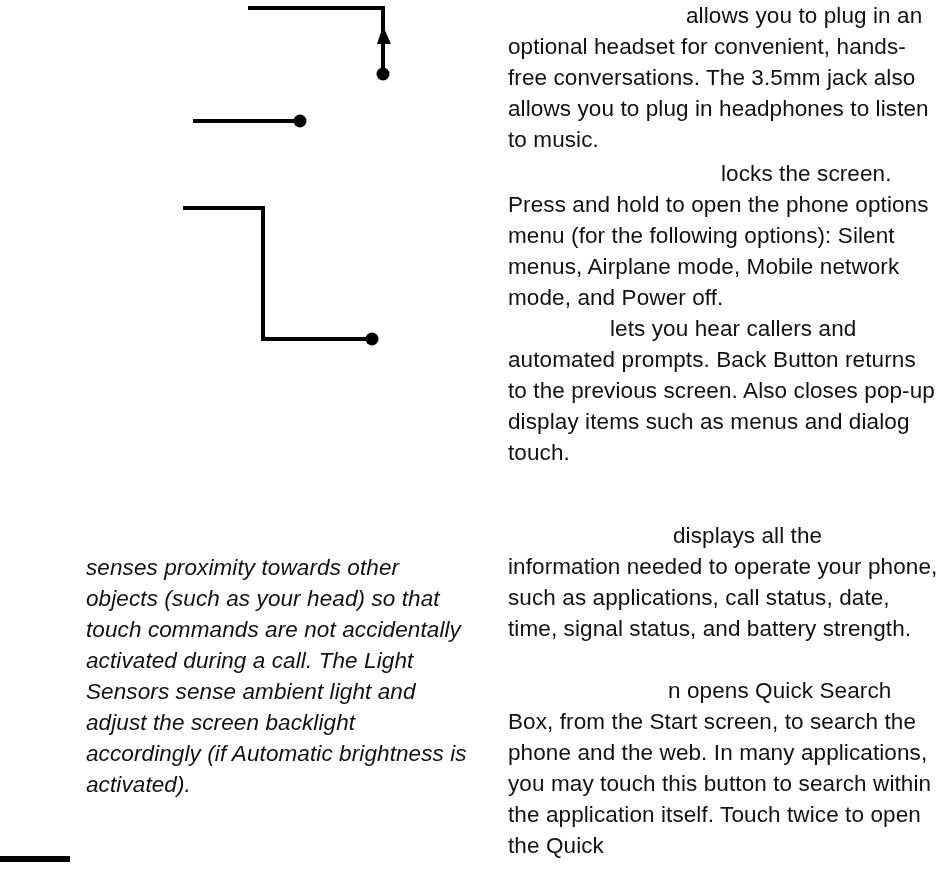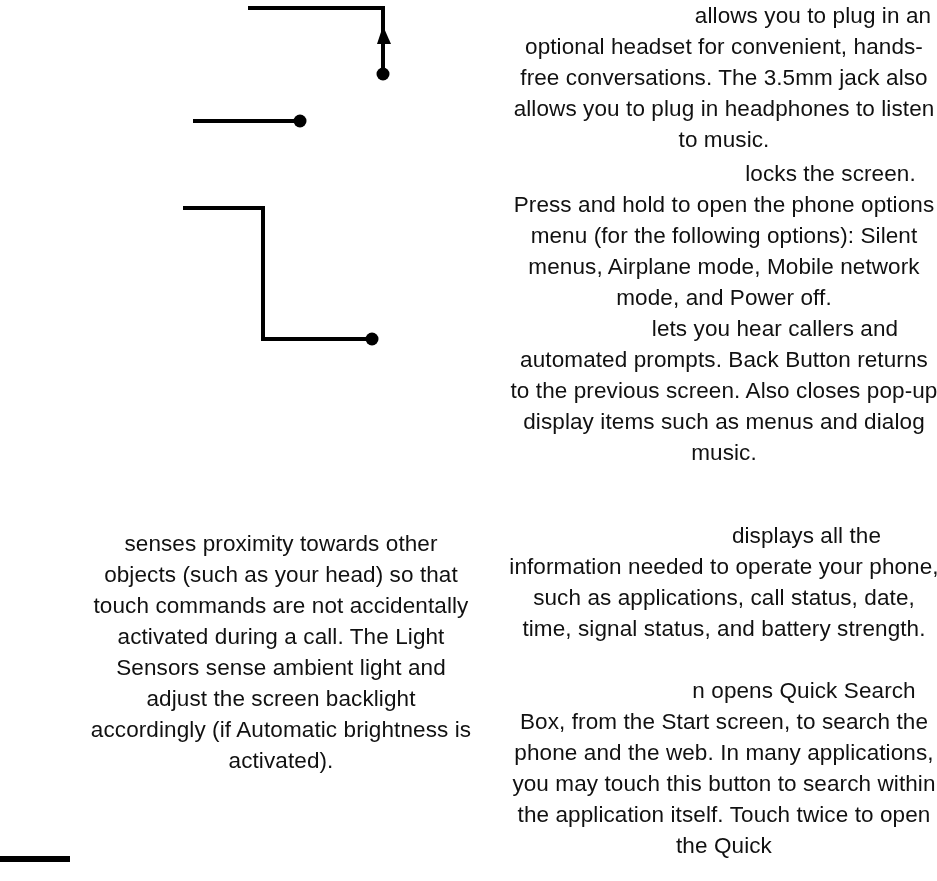--- a/index.html
+++ b/index.html
@@ -14,21 +14,20 @@
     overflow: hidden;
     font-family: "Liberation Sans", sans-serif;
     color: #000000;
   }
   .page {
     position: absolute;
     left: 0;
     top: 0;
     width: 891px;
     height: 881px;
-    text-align: center;
   }
 
   
   .callout-svg {
     position: absolute;
     left: 0;
     top: 0;
     width: 937px;
     height: 881px;
     pointer-events: none;
@@ -72,21 +71,21 @@
   .indent-xxs {
     display: inline-block;
     width: 160px;
   }
 
   .block-right-2 { position: absolute; left: 508px; top: 158px; width: 432px; }
   .block-right-3 { position: absolute; left: 508px; top: 313px; width: 432px; }
   .block-right-4 { position: absolute; left: 508px; top: 520px; width: 432px; }
   .block-right-5 { position: absolute; left: 508px; top: 675px; width: 432px; }
 
-  .block-left-1 { position: absolute; left: 86px; top: 528px; width: 390px; }
+  .block-left-1 { position: absolute; left: 86px; top: 552px; width: 390px; font-style: italic; }
 
   
   .bottom-rule {
     position: absolute;
     left: 0px;
     top: 856px;
     width: 70px;
     height: 6px;
     background: #000000;
   }
@@ -118,21 +117,21 @@
 
   <div class="col col-right">
     <p class="para"><span class="indent-lg"></span><span>allows you to plug in an optional headset for convenient, hands-free conversations. The 3.5mm jack also allows you to plug in headphones to listen to music.</span></p>
   </div>
 
   <div class="col block-right-2">
     <p class="para"><span class="indent-md"></span><span>locks the screen. Press and hold to open the phone options menu (for the following options): Silent menus, Airplane mode, Mobile network mode, and Power off.</span></p>
   </div>
 
   <div class="col block-right-3">
-    <p class="para"><span class="indent-sm"></span><span>lets you hear callers and automated prompts. Back Button returns to the previous screen. Also closes pop-up display items such as menus and dialog music.</span></p>
+    <p class="para"><span class="indent-sm"></span><span>lets you hear callers and automated prompts. Back Button returns to the previous screen. Also closes pop-up display items such as menus and dialog touch.</span></p>
   </div>
 
   <div class="col block-right-4">
     <p class="para"><span class="indent-xs"></span><span>displays all the information needed to operate your phone, such as applications, call status, date, time, signal status, and battery strength.</span></p>
   </div>
 
   <div class="col block-right-5">
     <p class="para"><span class="indent-xxs"></span><span>n opens Quick Search Box, from the Start screen, to search the phone and the web. In many applications, you may touch this button to search within the application itself. Touch twice to open the Quick</span></p>
   </div>
 

